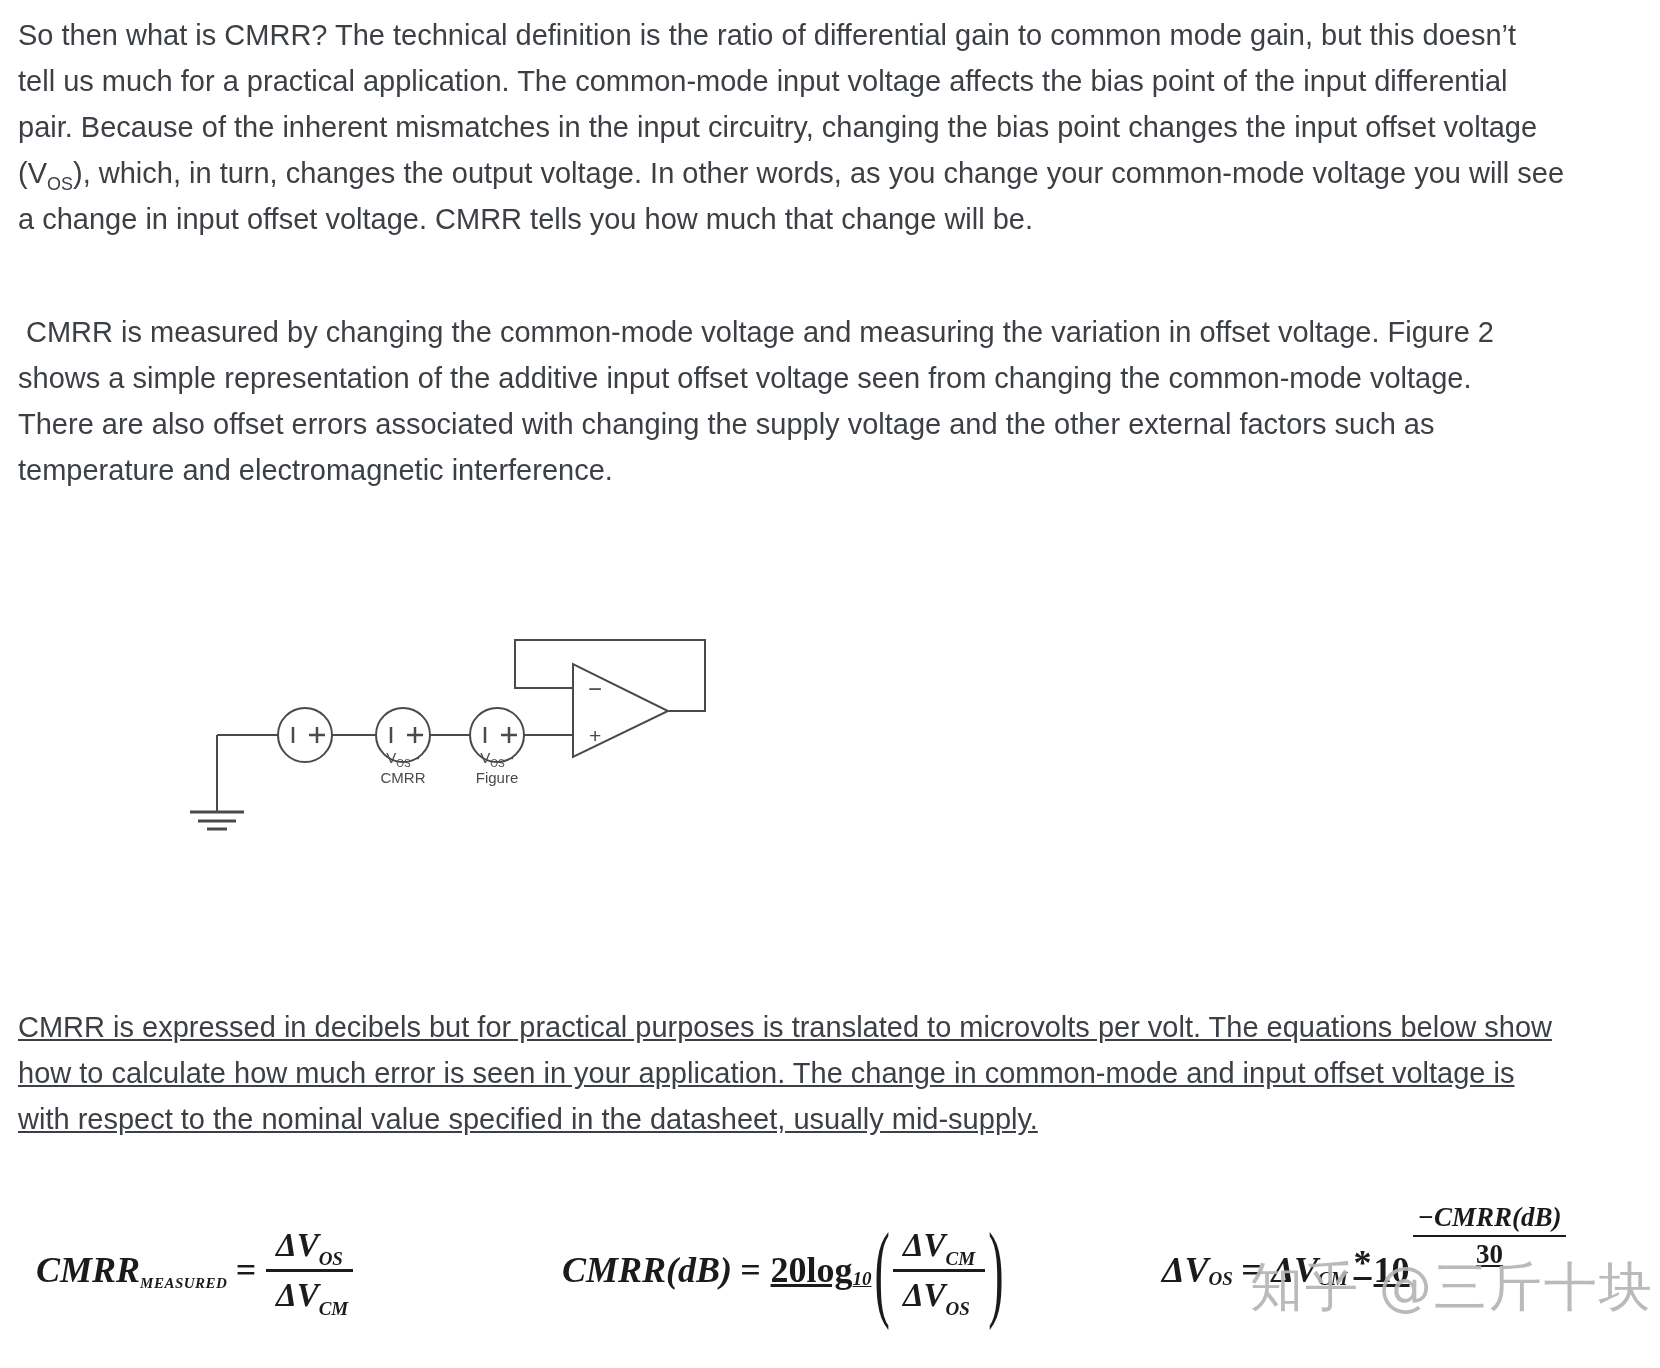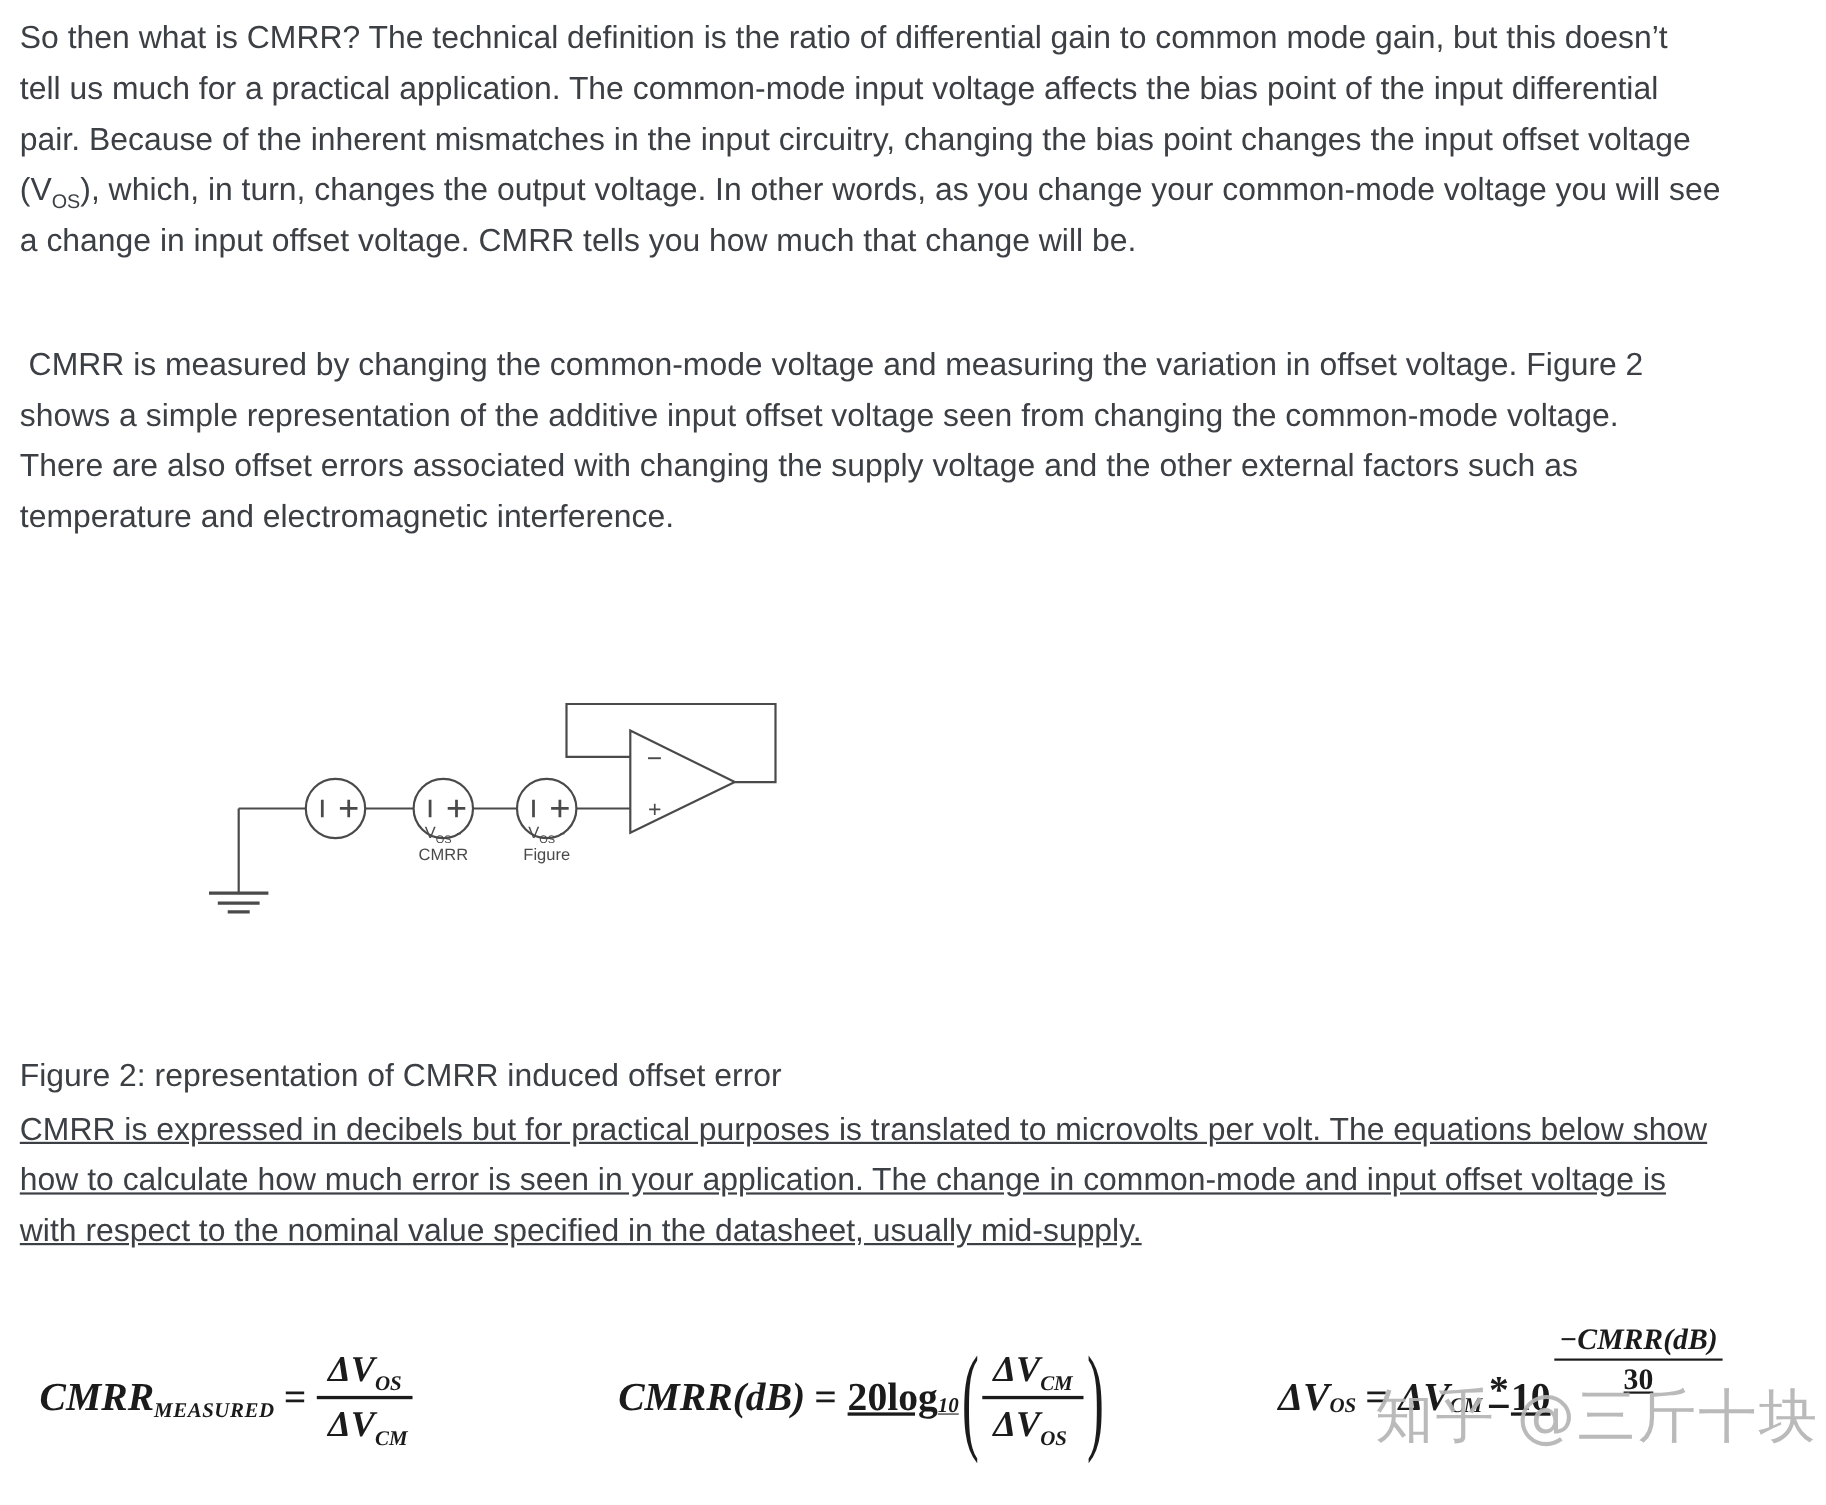--- a/index.html
+++ b/index.html
@@ -44,21 +44,21 @@
     font-family:"Liberation Serif",serif;color:#1b1b1b;font-weight:600;
   }
   .eq{position:absolute;top:0;height:130px;display:flex;align-items:center;white-space:nowrap;}
   #eq1{left:36px;}
   #eq2{left:562px;}
   #eq3{left:1162px;}
   .it{font-style:italic;}
   .up{font-style:normal;text-decoration:underline;}
   .m36{font-size:36px;}
   .m33{font-size:33px;}
-  .msub{font-size:19px;font-style:italic;display:inline-block;transform:translateY(13px);letter-spacing:.5px;}
+  .msub{font-size:15px;font-style:italic;display:inline-block;transform:translateY(13px);letter-spacing:.5px;}
   .fsub{font-size:19px;font-style:italic;display:inline-block;transform:translateY(9px);}
   .eqeq{margin:0 10px 0 8px;}
   .frac{display:inline-flex;flex-direction:column;align-items:flex-start;}
   .num{border-bottom:3px solid #1b1b1b;padding:0 10px 5px;}
   .den{padding:5px 10px 0;}
   .bigparen{font-size:46px;font-style:normal;font-weight:400;display:inline-block;transform:scaleY(2.35);margin:0 3px;}
   .times{display:inline-block;transform:translateY(-7px);margin:0 2px 0 6px;}
   .expfrac{display:inline-flex;flex-direction:column;align-items:center;font-size:27px;transform:translateY(-34px);margin-left:3px;}
   .expnum{border-bottom:2.5px solid #1b1b1b;padding:0 5px 2px;}
   .expden{padding-top:2px;}
@@ -141,21 +141,20 @@
     <div class="src-label" id="src-label-2">
       <div><span>V</span><sub>OS</sub><span> -</span></div>
       <div>CMRR</div>
     </div>
     <div class="src-label" id="src-label-3">
       <div><span>V</span><sub>OS</sub><span> -</span></div>
       <div>Figure</div>
     </div>
   </div>
 
-  <p class="para" id="caption">Figure 2: representation of CMRR induced offset error</p>
 
   <p class="para" id="p3">CMRR is expressed in decibels but for practical purposes is translated to microvolts per volt. The equations below show
 how to calculate how much error is seen in your application. The change in common-mode and input offset voltage is
 with respect to the nominal value specified in the datasheet,  usually mid-supply.</p>
 
   <div class="eqrow">
 
     <div class="eq" id="eq1">
       <span class="m36 it">CMRR</span>
         <span class="msub">MEASURED</span>

